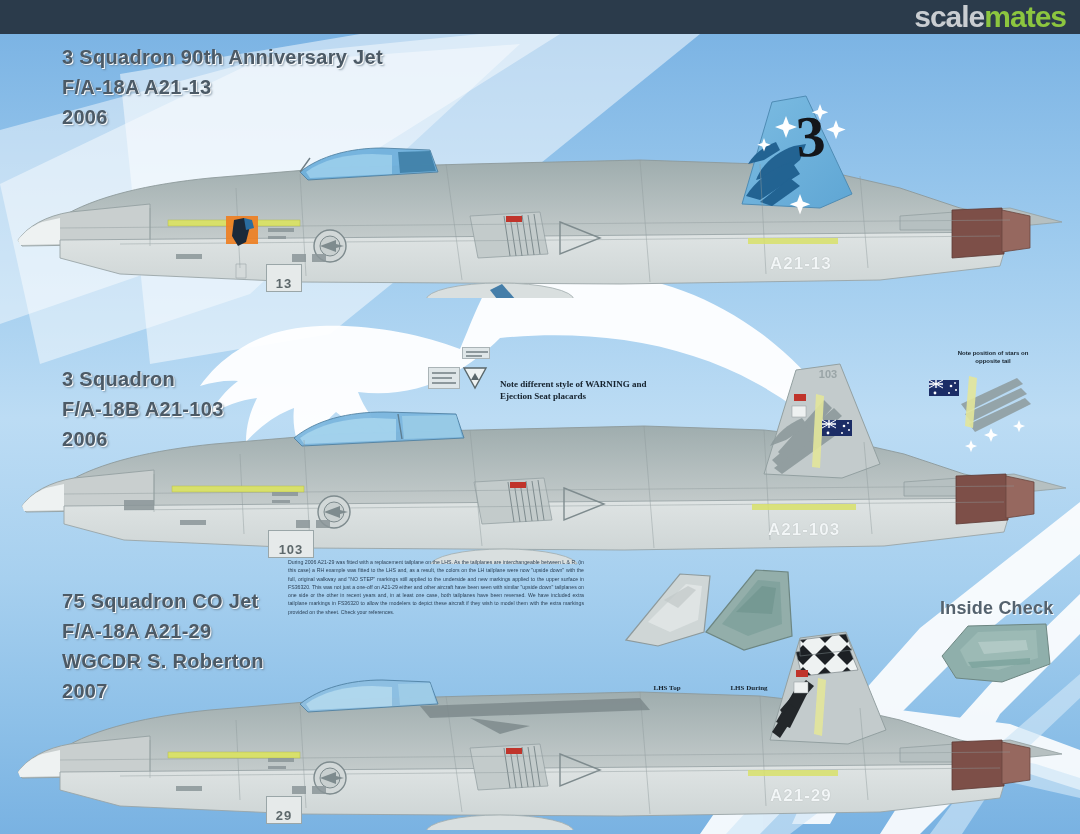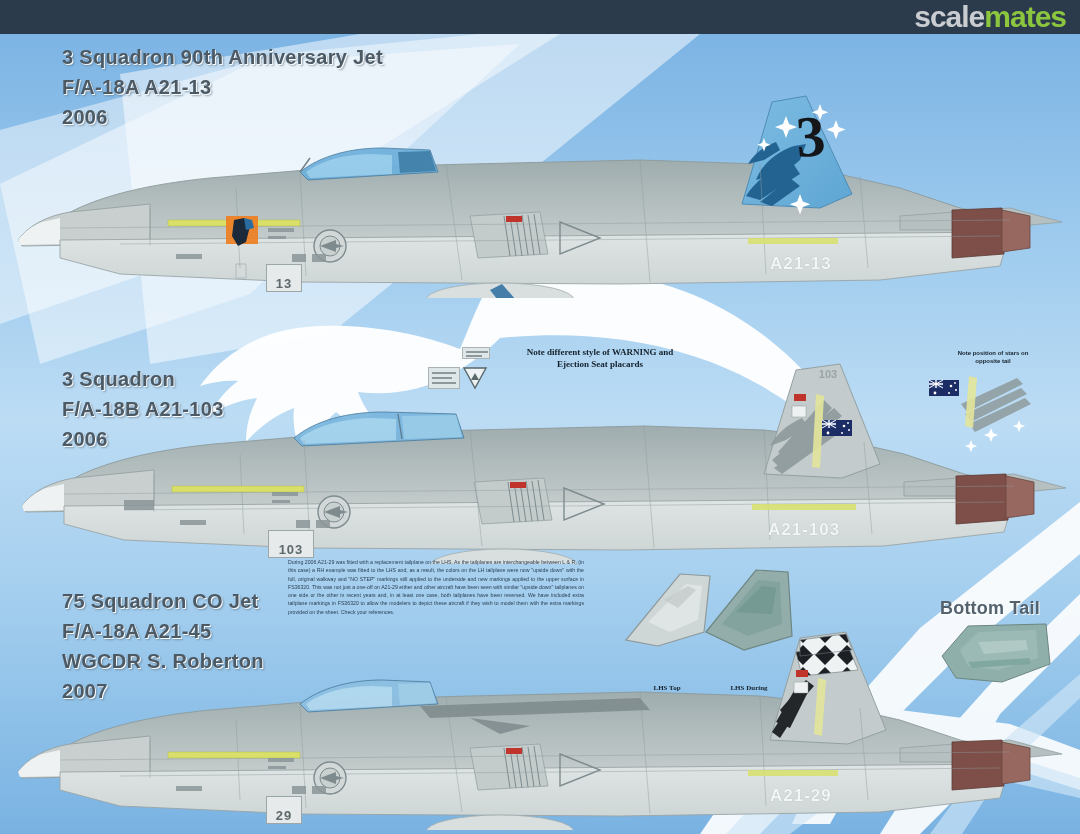--- a/index.html
+++ b/index.html
@@ -72,21 +72,21 @@
   }
 
   
   .note {
     position:absolute;
     color:#14202b;
     font-family:"Liberation Serif", serif;
     font-weight:bold;
     font-size:9px;
     line-height:12px;
-    text-align:center;
+    margin-top:32px;
   }
   .note-small {
     position:absolute;
     color:#14202b;
     font-family:"Liberation Sans", sans-serif;
     font-weight:bold;
     font-size:6px;
     line-height:8px;
     text-align:center;
   }
@@ -585,41 +585,41 @@
       </svg>
 
       <div class="noseno" style="left:266px; top:196px; width:36px; height:28px;">
         <span>29</span>
       </div>
       <div class="serial" style="left:770px; top:186px; font-size:17px;">A21-29</div>
     </div>
 
     <div class="caption" style="left:62px; top:552px;">
       <div>75 Squadron CO Jet</div>
-      <div>F/A-18A A21-45</div>
+      <div>F/A-18A A21-29</div>
       <div>WGCDR S. Roberton</div>
       <div>2007</div>
     </div>
 
     <div class="bodytext" style="left:288px; top:524px; width:296px;">During 2006 A21-29 was fitted with a replacement tailplane on the LHS. As the tailplanes are interchangeable between L &amp; R, (in this case) a RH example was fitted to the LHS and, as a result, the colors on the LH tailplane were now "upside down" with the full, original walkway and "NO STEP" markings still applied to the underside and new markings applied to the upper surface in FS36320. This was not just a one-off on A21-29 either and other aircraft have been seen with similar "upside down" tailplanes on one side or the other in recent years and, in at least one case, both tailplanes have been reversed. We have included extra tailplane markings in FS36320 to allow the modelers to depict these aircraft if they wish to model them with the extra markings provided on the sheet. Check your references.</div>
 
     <svg class="bgshape" style="left:618px;top:536px;width:100px;height:86px;" viewBox="0 0 100 86">
       <path d="M8 70 L62 4 L92 6 L86 62 L40 76 Z" fill="#cfd6d6" stroke="#8e9a9c" stroke-width="1.2"></path>
       <path d="M30 52 L68 14 L84 16 L80 50 L52 62 Z" fill="#e2e7e7" opacity="0.8"></path>
       <path d="M46 30 L70 16 L78 20 L60 38 Z" fill="#c0c8c8" opacity="0.7"></path>
     </svg>
     <svg class="bgshape" style="left:700px;top:532px;width:100px;height:90px;" viewBox="0 0 100 90">
       <path d="M6 66 L56 4 L88 6 L92 70 L44 84 Z" fill="#93aeaa" stroke="#6d8682" stroke-width="1.2"></path>
       <path d="M22 58 L58 14 L80 16 L82 58 L48 70 Z" fill="#7fa19c" opacity="0.85"></path>
       <path d="M36 46 L62 20 L76 22 L72 48 Z" fill="#6f948e" opacity="0.7"></path>
     </svg>
     <div class="subcap" style="left:612px; top:650px; width:110px;">LHS Top</div>
     <div class="subcap" style="left:694px; top:650px; width:110px;">LHS During</div>
 
-    <div class="insidetail" style="left:940px; top:564px;">Bottom Tail</div>
+    <div class="insidetail" style="left:940px; top:564px;">Inside Check</div>
     <svg class="bgshape" style="left:938px;top:586px;width:118px;height:72px;" viewBox="0 0 118 72">
       <path d="M4 36 L30 6 L108 4 L112 44 L64 62 L18 58 Z" fill="#8fafab" stroke="#6d8682" stroke-width="1"></path>
       <path d="M22 30 L40 12 L98 10 L100 38 L60 50 L30 46 Z" fill="#9fbdb8" opacity="0.8"></path>
       <path d="M40 22 L88 20 L90 30 L46 34 Z" fill="#b6cdc9" opacity="0.8"></path>
       <path d="M30 42 L92 38 L92 44 L34 48 Z" fill="#7ba29c" opacity="0.8"></path>
     </svg>
 
   </div>
 </div>
 

